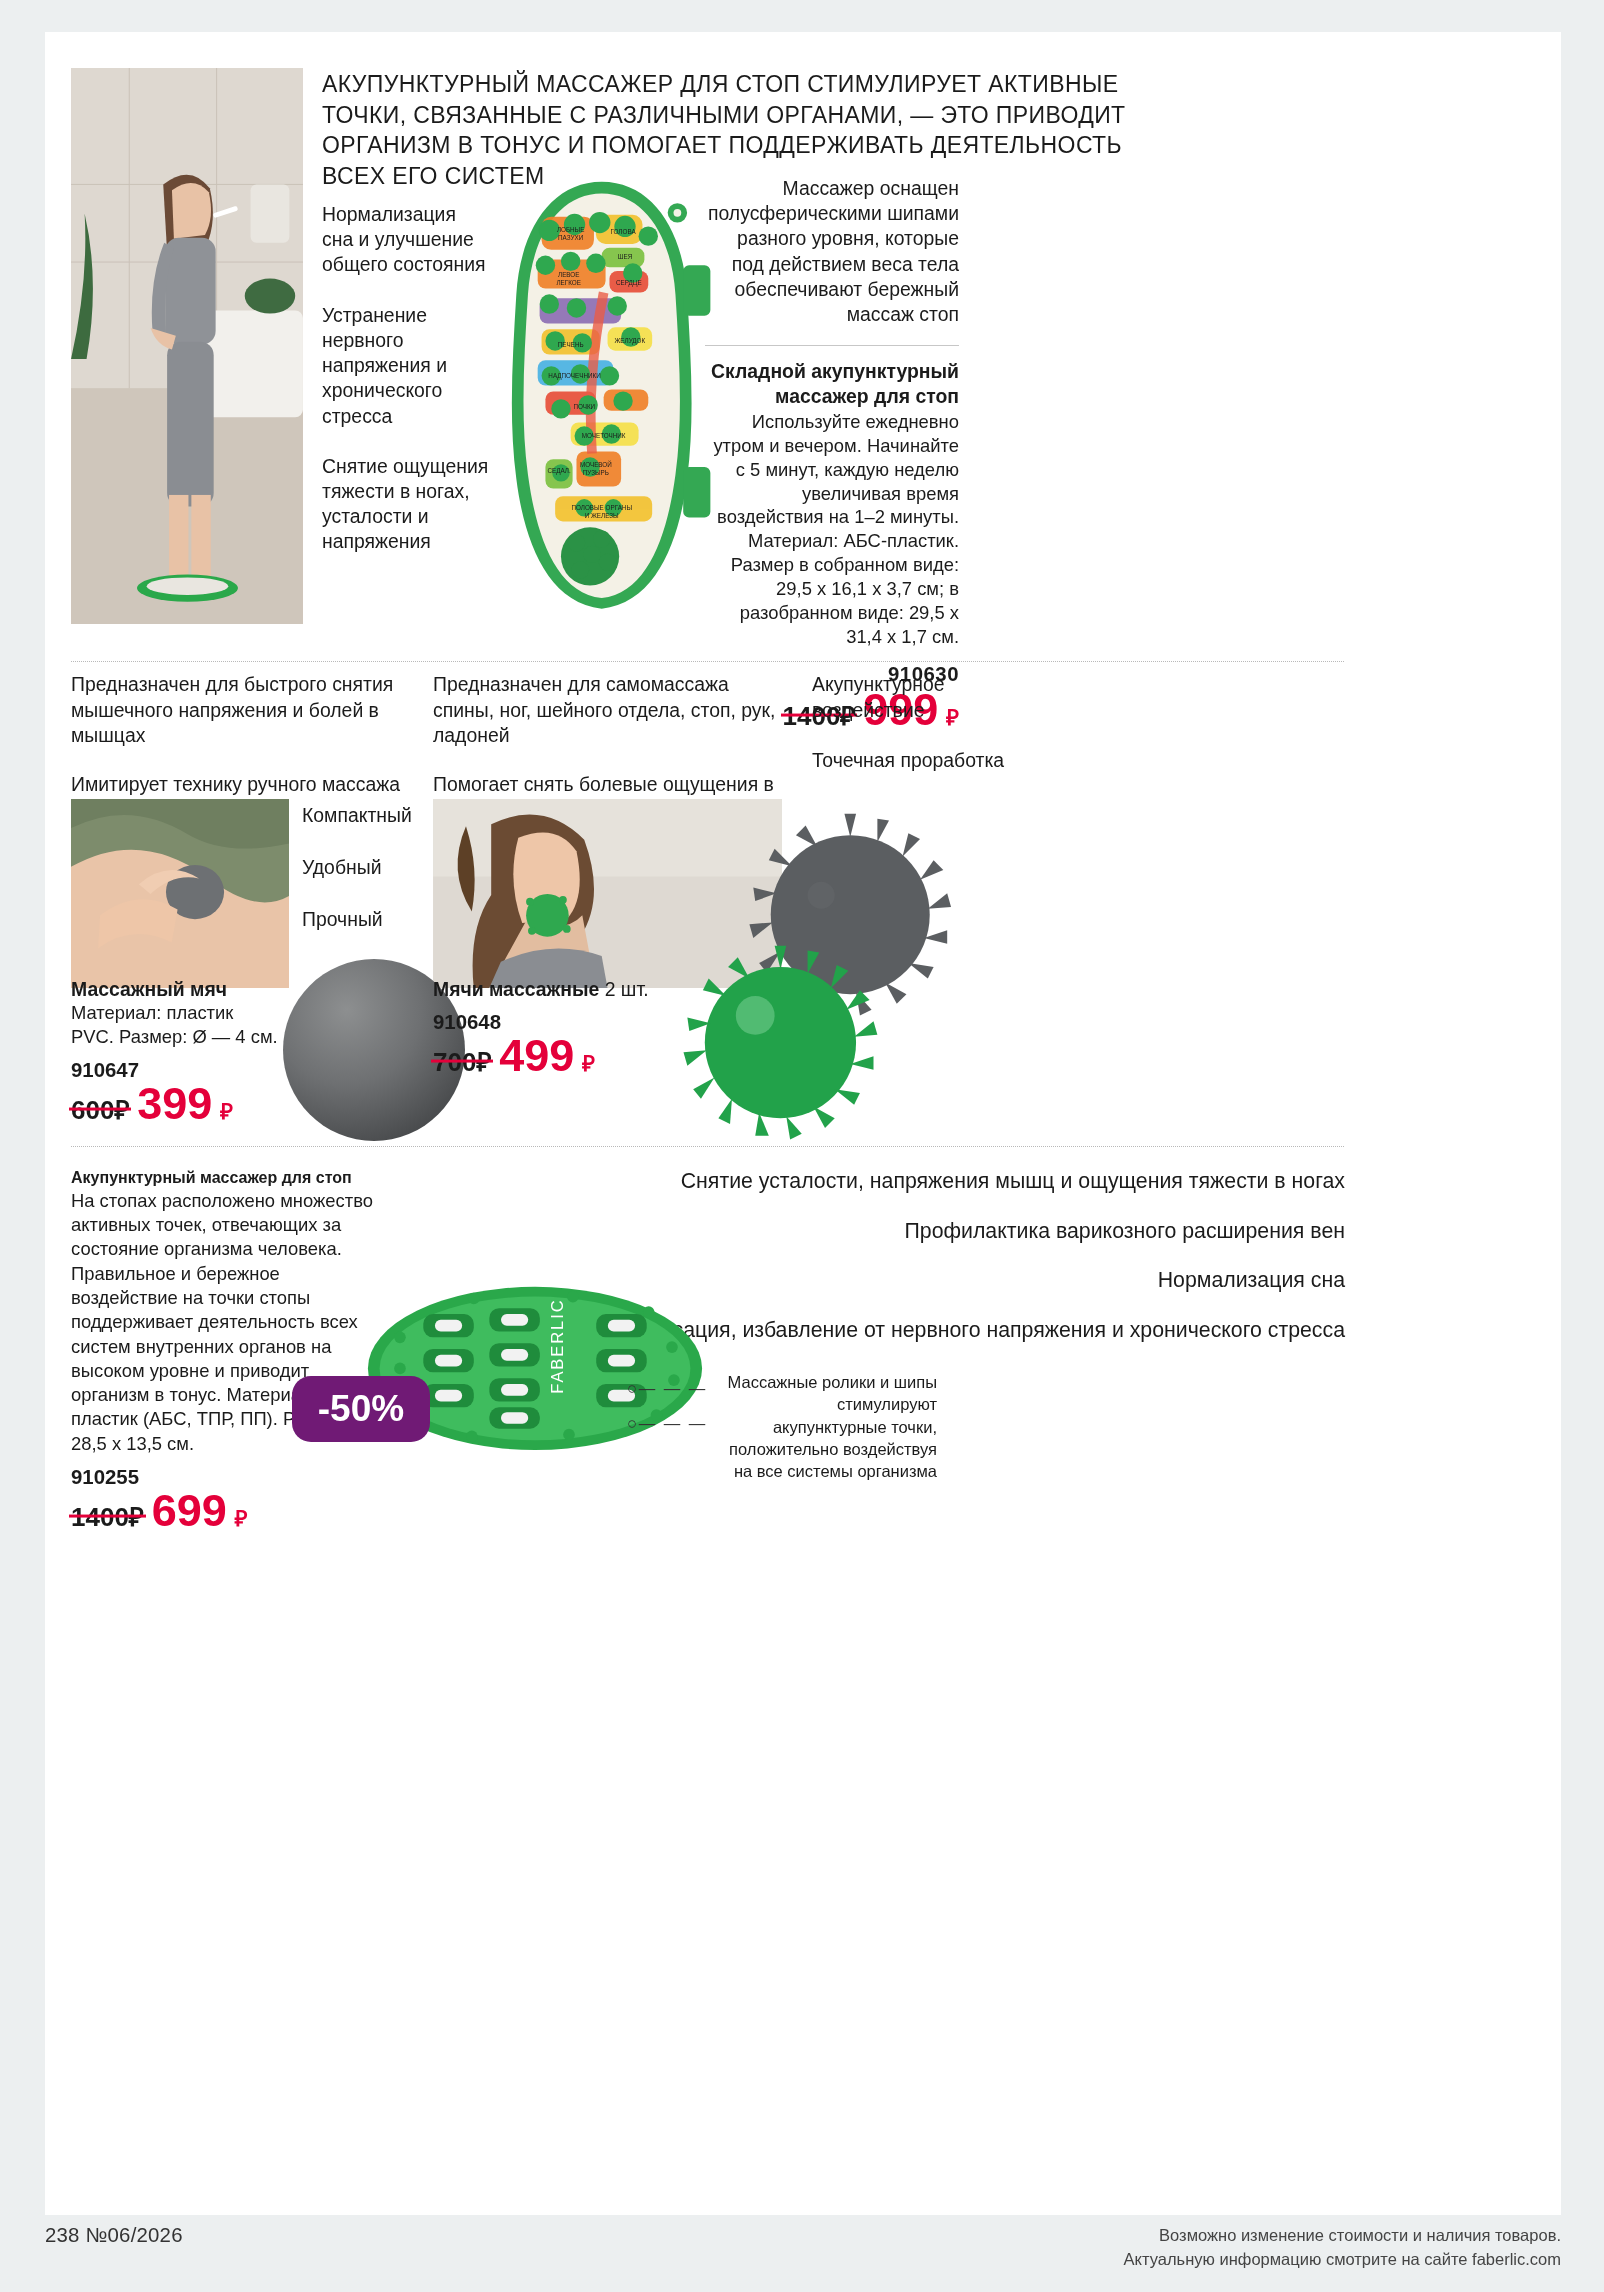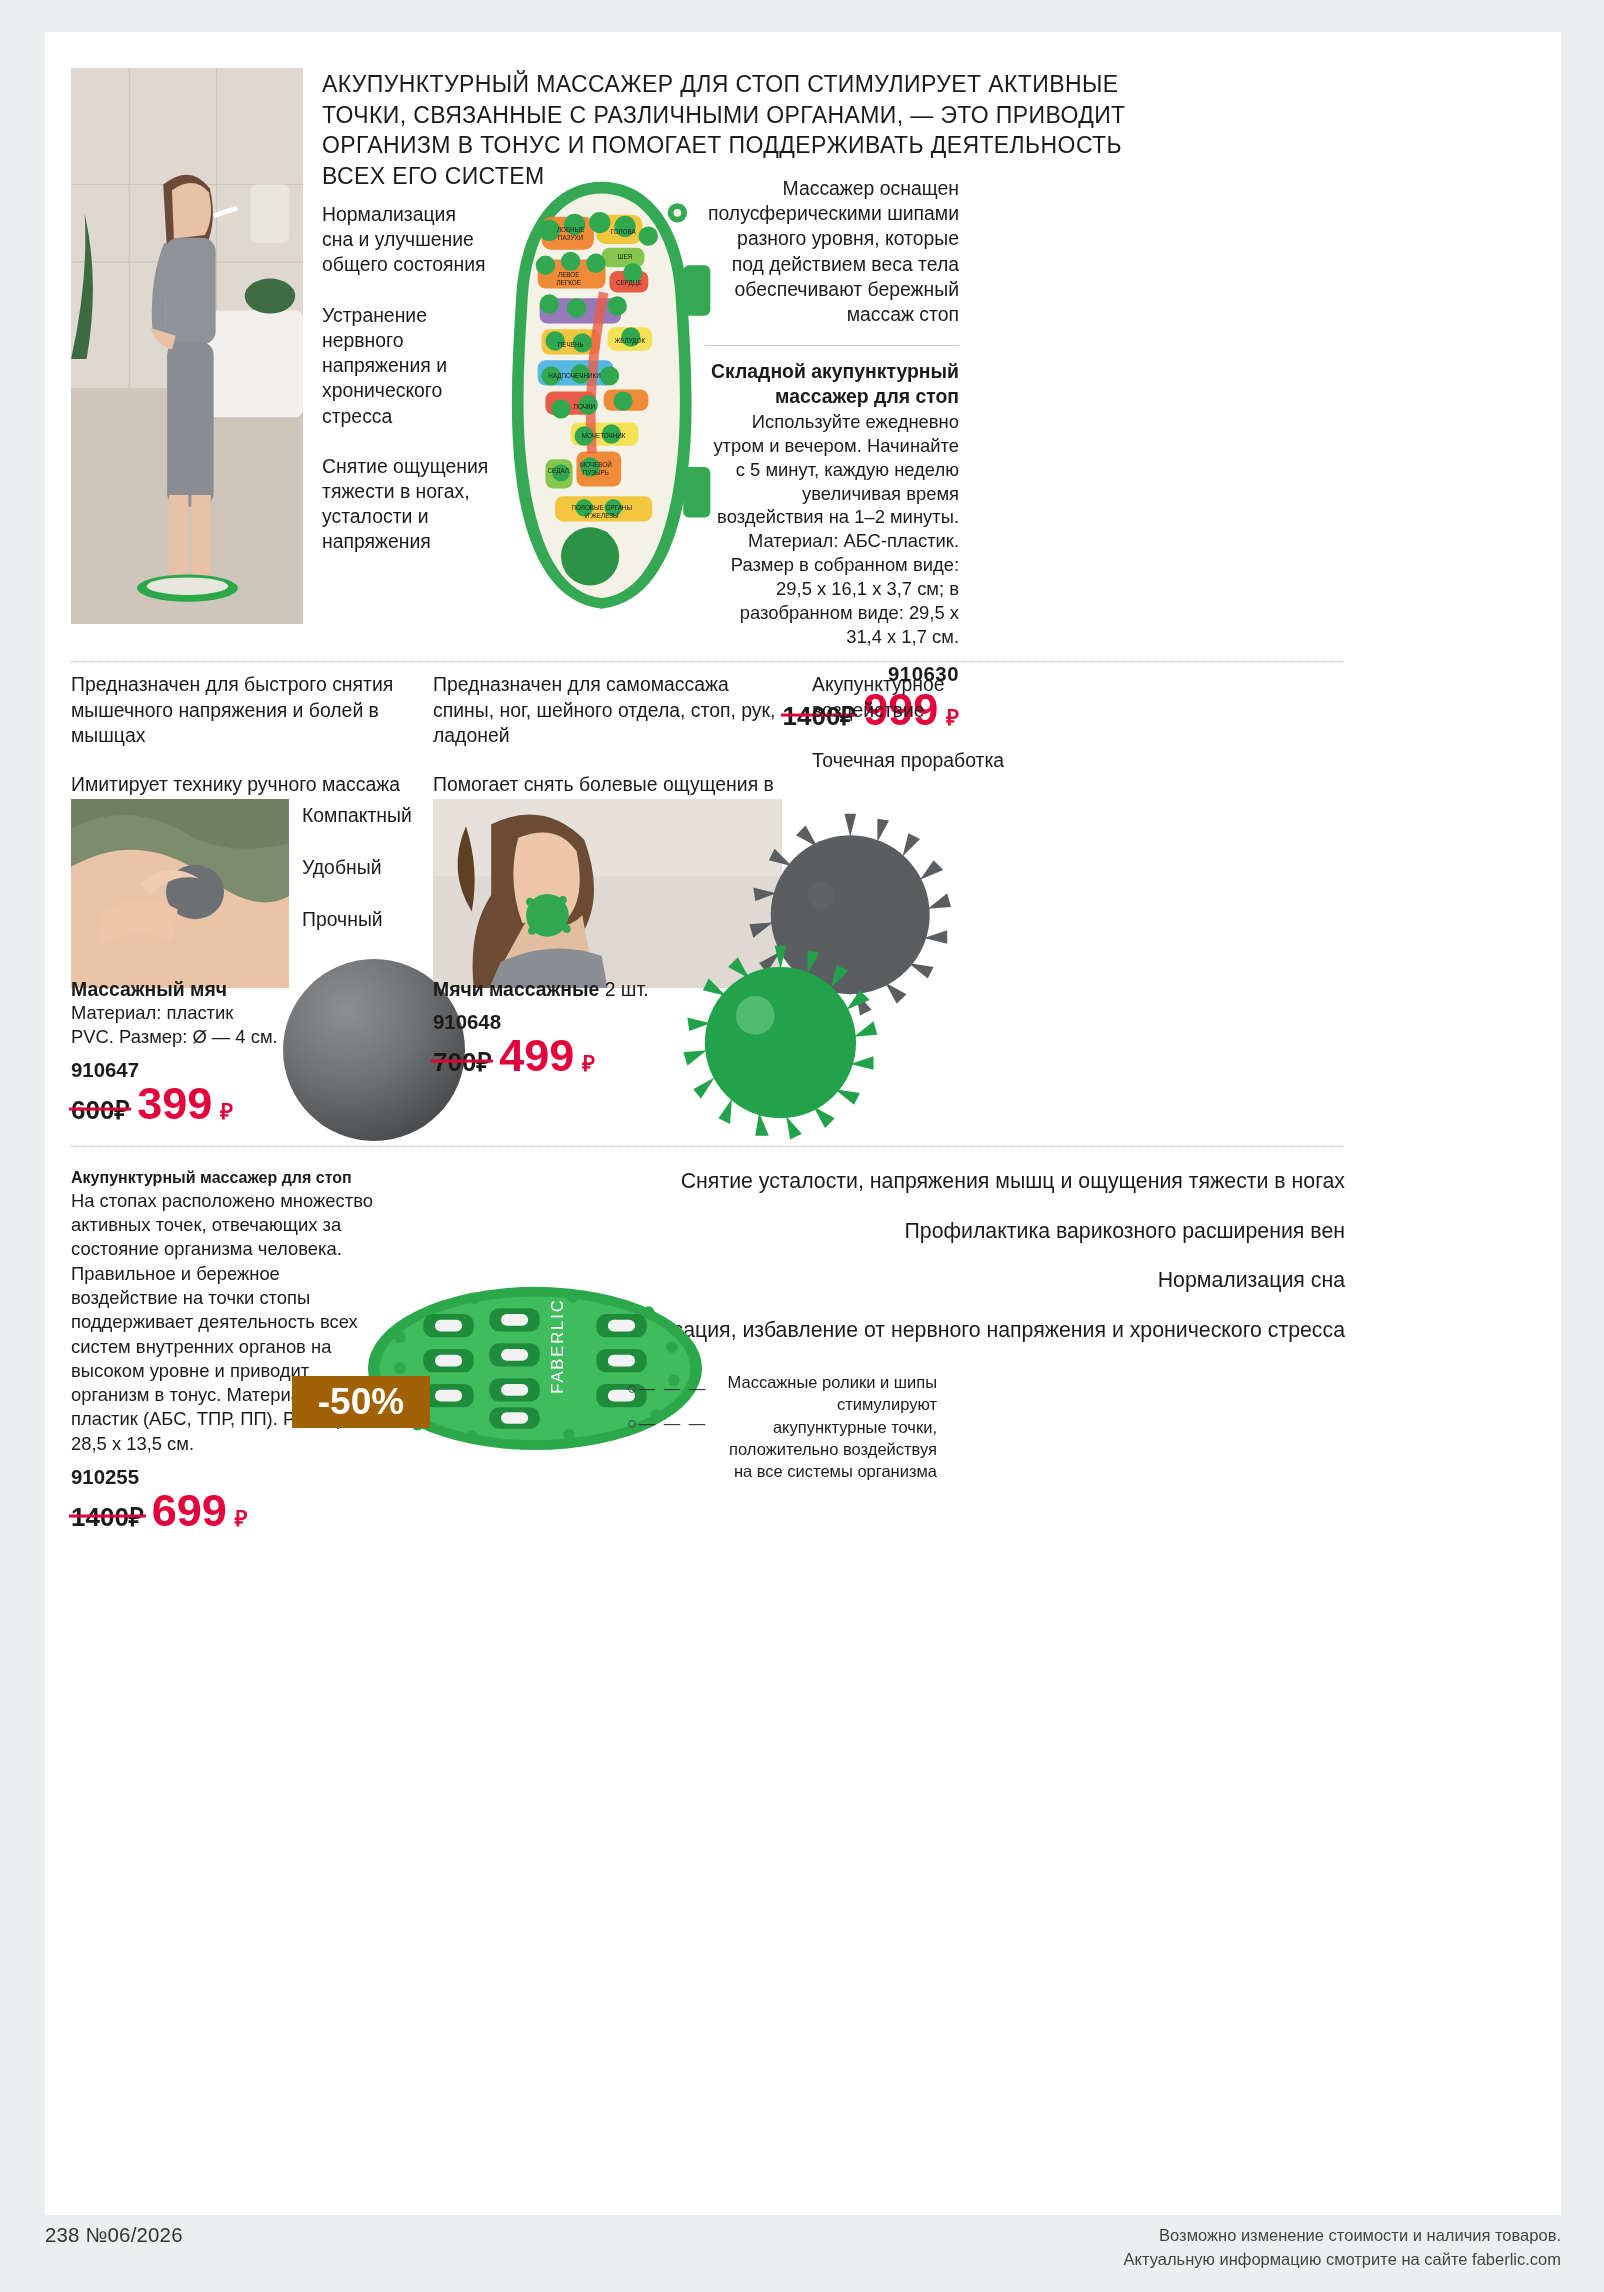--- a/index.html
+++ b/index.html
@@ -93,23 +93,23 @@
   .price-row-l { margin-top: 2px; display: flex; align-items: baseline; gap: 7.8px; }
 
   
   .s3-left { position: absolute; left: 26px; top: 1137px; width: 311px; }
   .s3-title { font-size: 16px; font-weight: bold; margin-bottom: 1.9px; }
   .s3-body { font-size: 18.4px; line-height: 1.32; }
   .s3-right { position: absolute; left: 456px; top: 1135px; width: 844px; text-align: right;
               font-size: 21.3px; line-height: 1.33; }
   .s3-right p { margin: 0 0 21.3px; }
   .badge50 {
-    position: absolute; left: 247px; top: 1344px; width: 138px; height: 52px;
-    background: #a16207; color: #fff; font-size: 37px; font-weight: bold;
-    display: flex; align-items: center; justify-content: center; letter-spacing: 0px;
+    position: absolute; left: 247px; top: 1344px; width: 138px; height: 66px;
+    background: #701a75; color: #fff; font-size: 37px; font-weight: bold;
+    display: flex; align-items: center; justify-content: center; letter-spacing: 0px; border-radius: 19px;
   }
   .s3-device { position: absolute; left: 320px; top: 1247px; width: 340px; height: 175px; }
   .s3-note { position: absolute; left: 679px; top: 1339px; width: 213px; text-align: right;
              font-size: 16.5px; line-height: 1.35; }
   .dashes { position: absolute; left: 582px; top: 1347px; font-size: 16.5px; letter-spacing: 1.9px; color:#333; }
 
   
   svg { display: block; }
 </style>
 </head>

